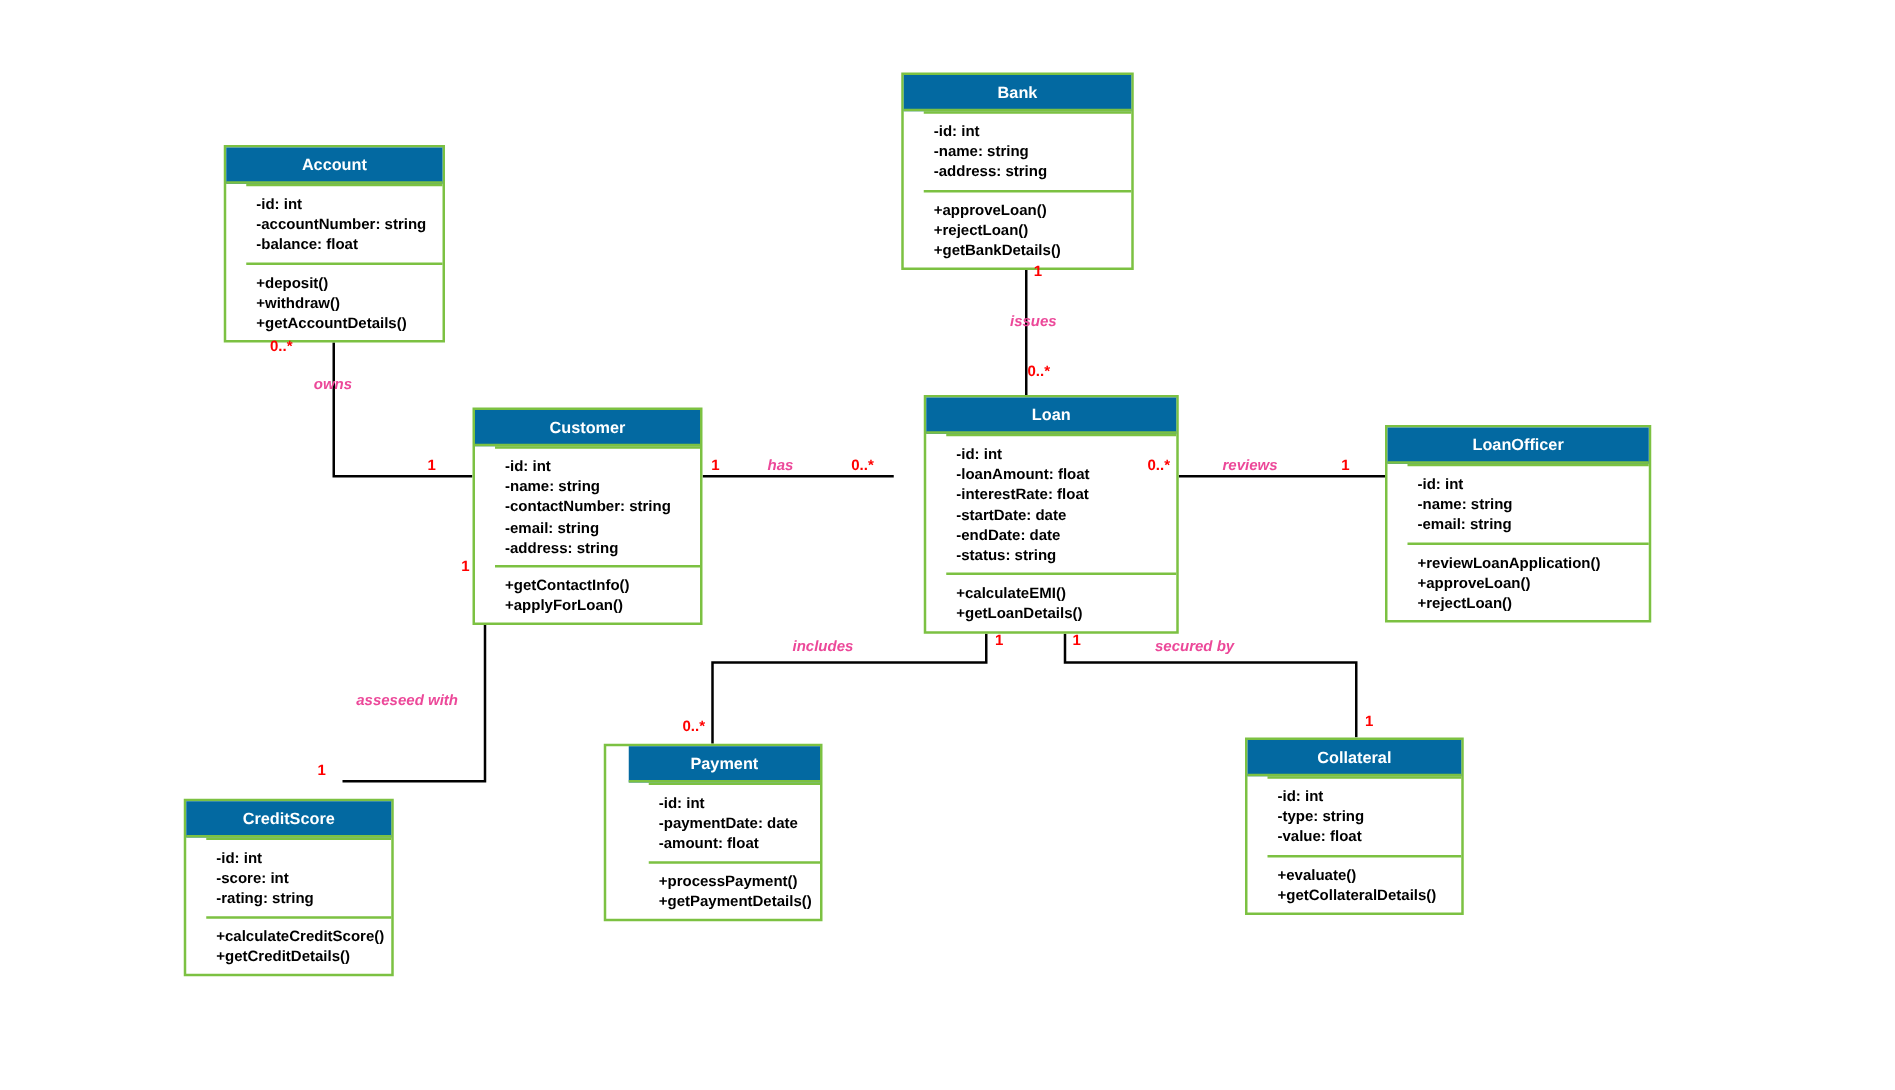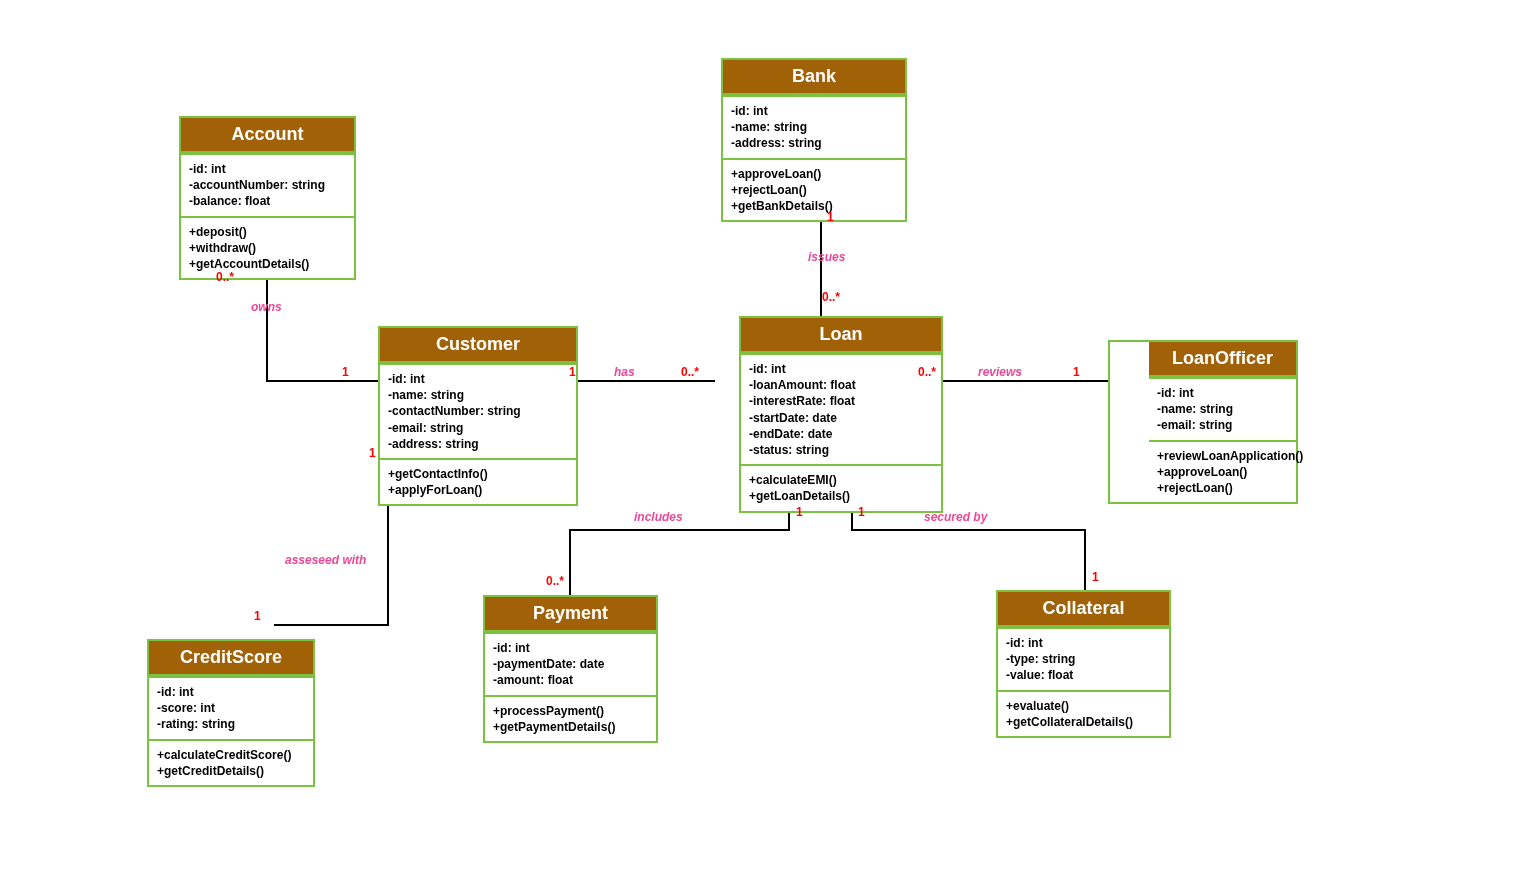--- a/index.html
+++ b/index.html
@@ -1,20 +1,20 @@
 <!DOCTYPE html>
 <html><head>
 <meta charset="utf-8">
 <style>
   html,body{margin:0;padding:0;font-family:Helvetica,Arial,sans-serif;background:#fff;}
   .canvas{position:relative;width:1516px;height:872px;background:#fff;border-radius:40px;overflow:hidden;}
   svg.connectors{position:absolute;top:0;left:0;width:1516px;height:872px;pointer-events:none;}
   .class-box{position:absolute;border:2px solid #7cc142;background:#fff;box-sizing:border-box;}
-  .class-title{background:#a16207;color:#fff;text-align:center;font-weight:700;font-size:18px;padding:6px 4px;border-bottom:2px solid #7cc142;}
-  .section{border-top:2px solid #7cc142;padding:6px 8px;font-size:12px;line-height:1.35;font-weight:700;color:#000;}
+  .class-title{background:#0369a1;color:#fff;text-align:center;font-weight:700;font-size:13px;padding:6px 4px;border-bottom:2px solid #7cc142;}
+  .section{border-top:2px solid #7cc142;padding:6px 8px;font-size:12px;line-height:1.35;font-weight:700;color:#000;margin-left:16px;}
   .section .row{white-space:nowrap;}
   .lbl{position:absolute;font-size:12px;color:#ec4899;white-space:nowrap;}
   .lbl.rel{font-style:italic;font-weight:700;}
   .lbl.mult{color:#ff0000;font-weight:700;font-style:normal;}
 </style>
 </head>
 <body>
 
 <div class="canvas">
 
@@ -47,21 +47,21 @@
       <div class="row">-accountNumber: string</div>
       <div class="row">-balance: float</div>
     </div>
     <div class="section">
       <div class="row">+deposit()</div>
       <div class="row">+withdraw()</div>
       <div class="row">+getAccountDetails()</div>
     </div>
   </div>
 
-  <div class="class-box" style="left:378px;top:326px;width:200px;">
+  <div class="class-box" style="left:378px;top:326px;width:184px;">
     <div class="class-title">Customer</div>
     <div class="section">
       <div class="row">-id: int</div>
       <div class="row">-name: string</div>
       <div class="row">-contactNumber: string</div>
       <div class="row">-email: string</div>
       <div class="row">-address: string</div>
     </div>
     <div class="section">
       <div class="row">+getContactInfo()</div>
@@ -92,21 +92,21 @@
       <div class="row">-startDate: date</div>
       <div class="row">-endDate: date</div>
       <div class="row">-status: string</div>
     </div>
     <div class="section">
       <div class="row">+calculateEMI()</div>
       <div class="row">+getLoanDetails()</div>
     </div>
   </div>
 
-  <div class="class-box" style="left:1108px;top:340px;width:190px;padding-left:39px;">
+  <div class="class-box" style="left:1108px;top:340px;width:213px;">
     <div class="class-title">LoanOfficer</div>
     <div class="section">
       <div class="row">-id: int</div>
       <div class="row">-name: string</div>
       <div class="row">-email: string</div>
     </div>
     <div class="section">
       <div class="row">+reviewLoanApplication()</div>
       <div class="row">+approveLoan()</div>
       <div class="row">+rejectLoan()</div>
@@ -119,21 +119,21 @@
       <div class="row">-id: int</div>
       <div class="row">-score: int</div>
       <div class="row">-rating: string</div>
     </div>
     <div class="section">
       <div class="row">+calculateCreditScore()</div>
       <div class="row">+getCreditDetails()</div>
     </div>
   </div>
 
-  <div class="class-box" style="left:483px;top:595px;width:175px;">
+  <div class="class-box" style="left:483px;top:595px;width:175px;padding-left:18px;">
     <div class="class-title">Payment</div>
     <div class="section">
       <div class="row">-id: int</div>
       <div class="row">-paymentDate: date</div>
       <div class="row">-amount: float</div>
     </div>
     <div class="section">
       <div class="row">+processPayment()</div>
       <div class="row">+getPaymentDetails()</div>
     </div>

